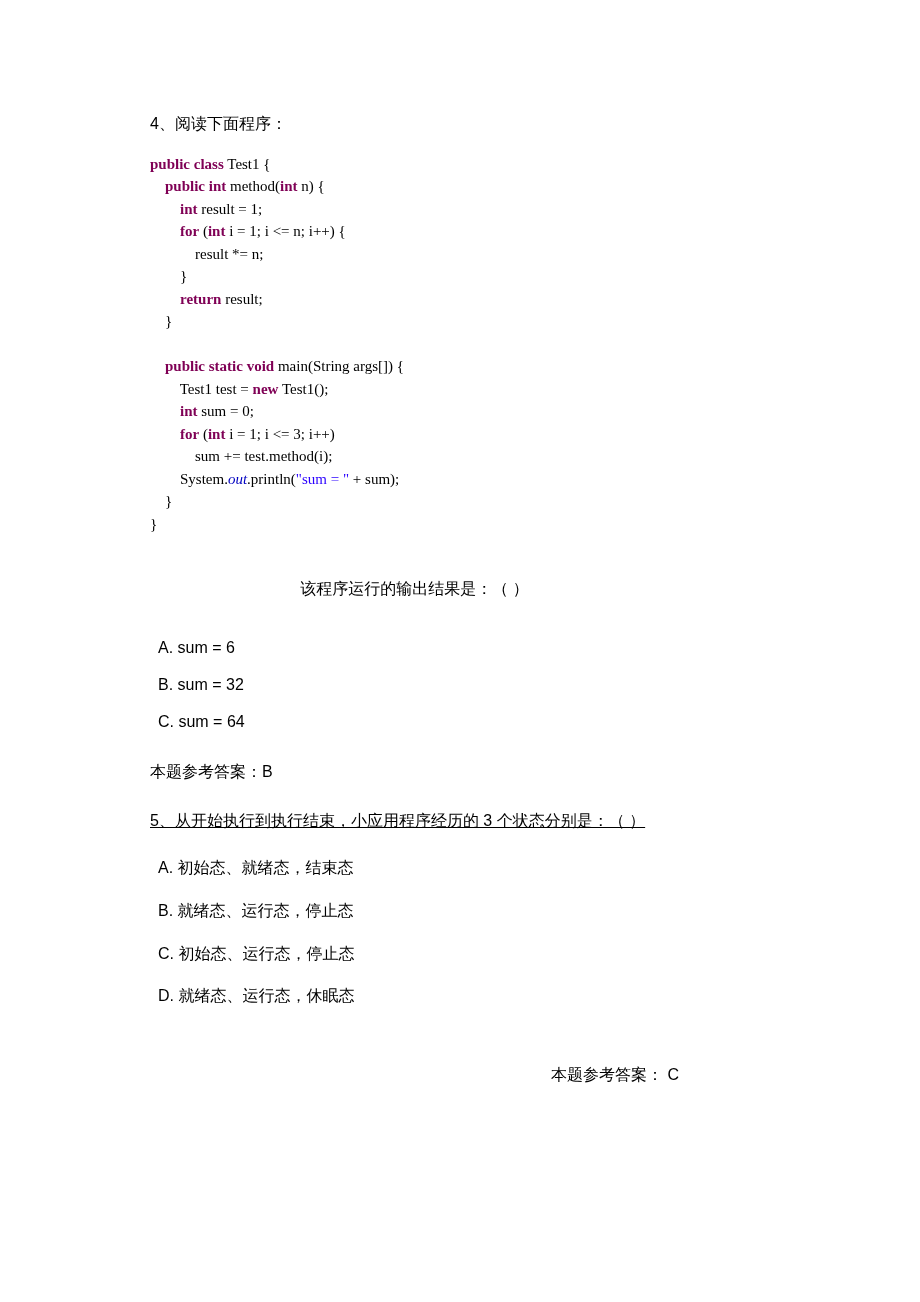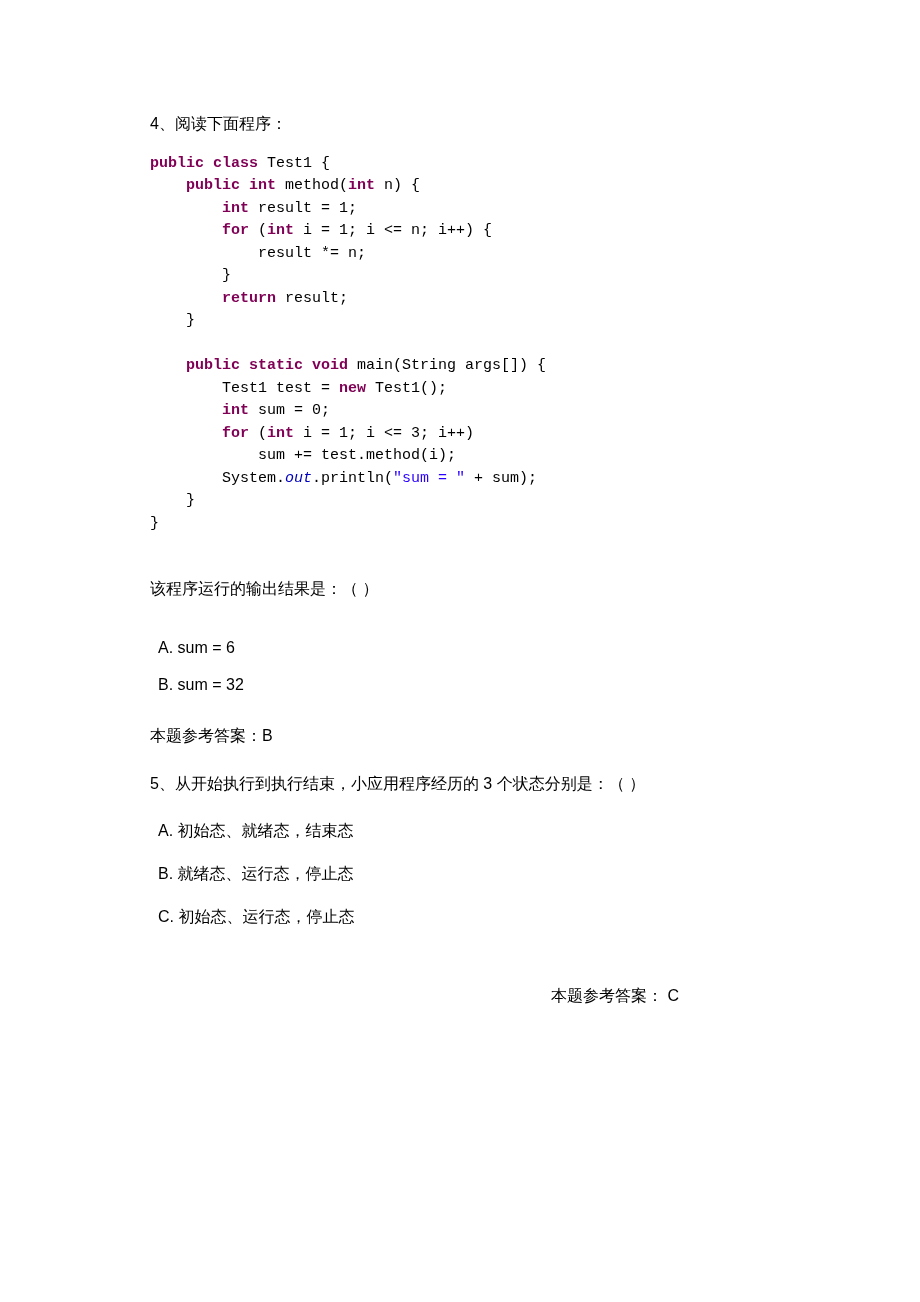--- a/index.html
+++ b/index.html
@@ -14,45 +14,47 @@
     box-sizing: border-box;
     width: 829px;
     color: #000;
     font-size: 16px;
     line-height: 1.8;
   }
   .q-stem {
     margin-bottom: 10px;
   }
   .code-block {
-    font-family: Liberation Mono, monospace;
+    font-family: Liberation Serif, serif;
     font-size: 15px;
     line-height: 1.5;
     white-space: pre;
     margin: 14px 0 40px 0;
     color: #000;
   }
   .kw { color: #7f0055; font-weight: bold; }
   .it { color: #0000c0; font-style: italic; }
   .str { color: #2a00ff; }
   .q-result {
     margin: 40px 0 30px 0;
+    text-align: center;
   }
   .opt {
     margin: 8px 0 8px 8px;
     font-family: Arial, "Microsoft YaHei", sans-serif;
   }
   .opt-cn {
     margin: 14px 0 14px 8px;
   }
   .answer {
     margin: 22px 0 20px 0;
   }
   .q5-stem {
     margin: 20px 0 18px 0;
+    text-decoration: underline;
   }
   .answer5 {
     margin: 50px 0 0 0;
     text-align: right;
   }
 </style>
 </head>
 <body>
 
 <div class="page">
@@ -74,24 +76,26 @@
         <span class="kw">for</span><span> (</span><span class="kw">int</span><span> i = 1; i &lt;= 3; i++)</span>
             <span>sum += test.method(i);</span>
         <span>System.</span><span class="it">out</span><span>.println(</span><span class="str">"sum = "</span><span> + sum);</span>
     <span>}</span>
 <span>}</span></div>
 
   <div class="q-result">该程序运行的输出结果是：（     ）</div>
 
   <div class="opt">A. sum = 6</div>
   <div class="opt">B. sum = 32</div>
+  <div class="opt">C. sum = 64</div>
 
   <div class="answer">本题参考答案：B</div>
 
   <div class="q5-stem">5、从开始执行到执行结束，小应用程序经历的 3 个状态分别是：（     ）</div>
 
   <div class="opt-cn">A. 初始态、就绪态，结束态</div>
   <div class="opt-cn">B. 就绪态、运行态，停止态</div>
   <div class="opt-cn">C. 初始态、运行态，停止态</div>
+  <div class="opt-cn">D. 就绪态、运行态，休眠态</div>
 
   <div class="answer5">本题参考答案： C</div>
 
 </div>
 
 </body></html>

